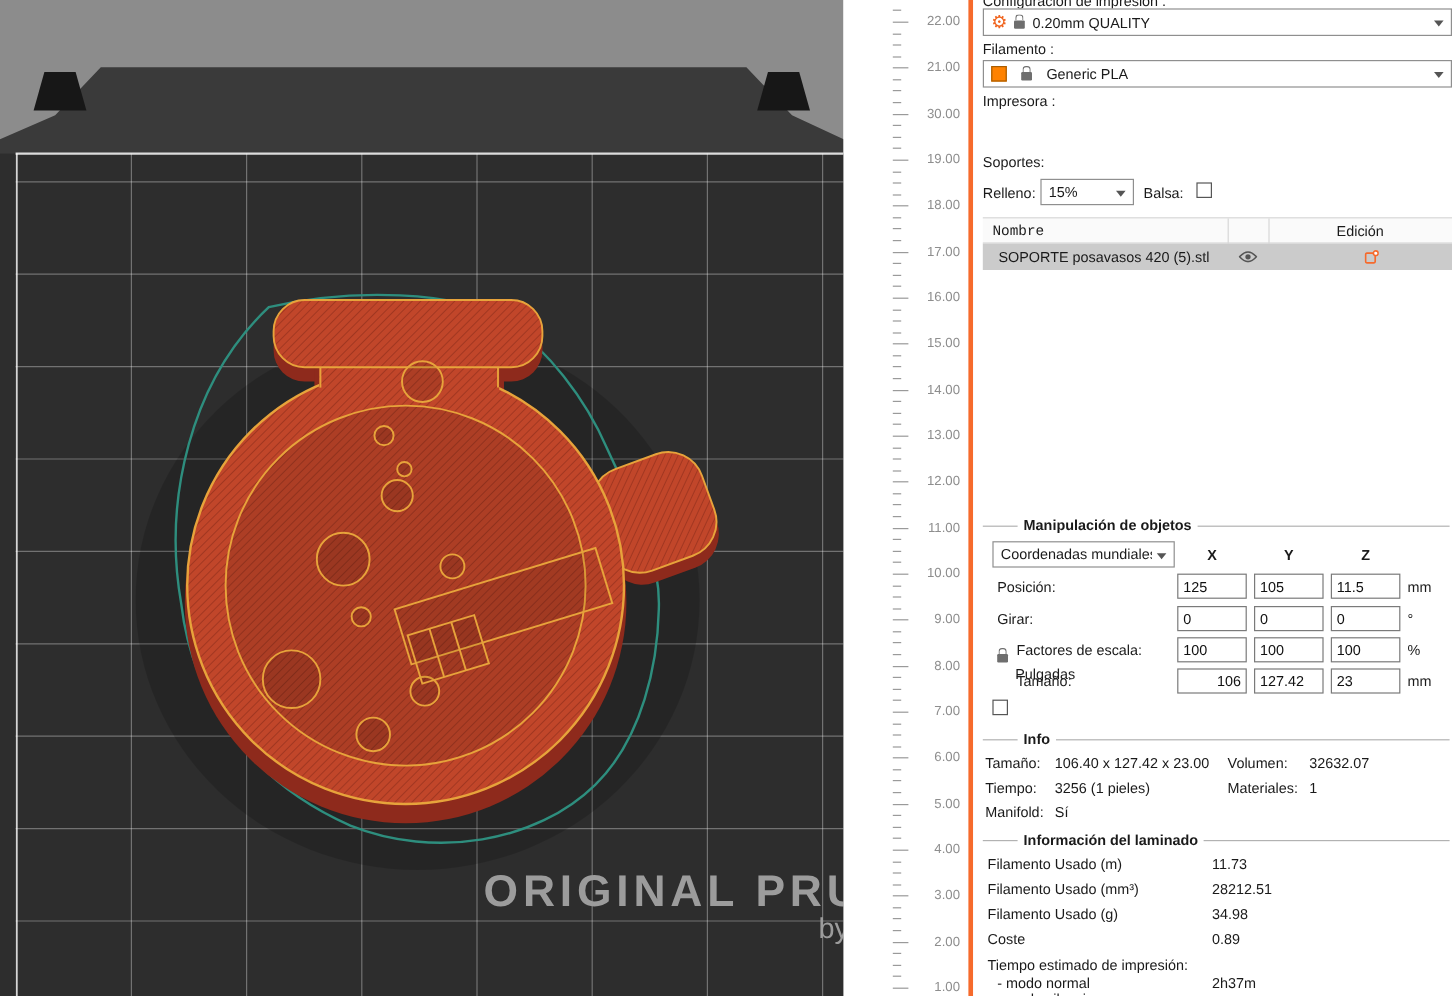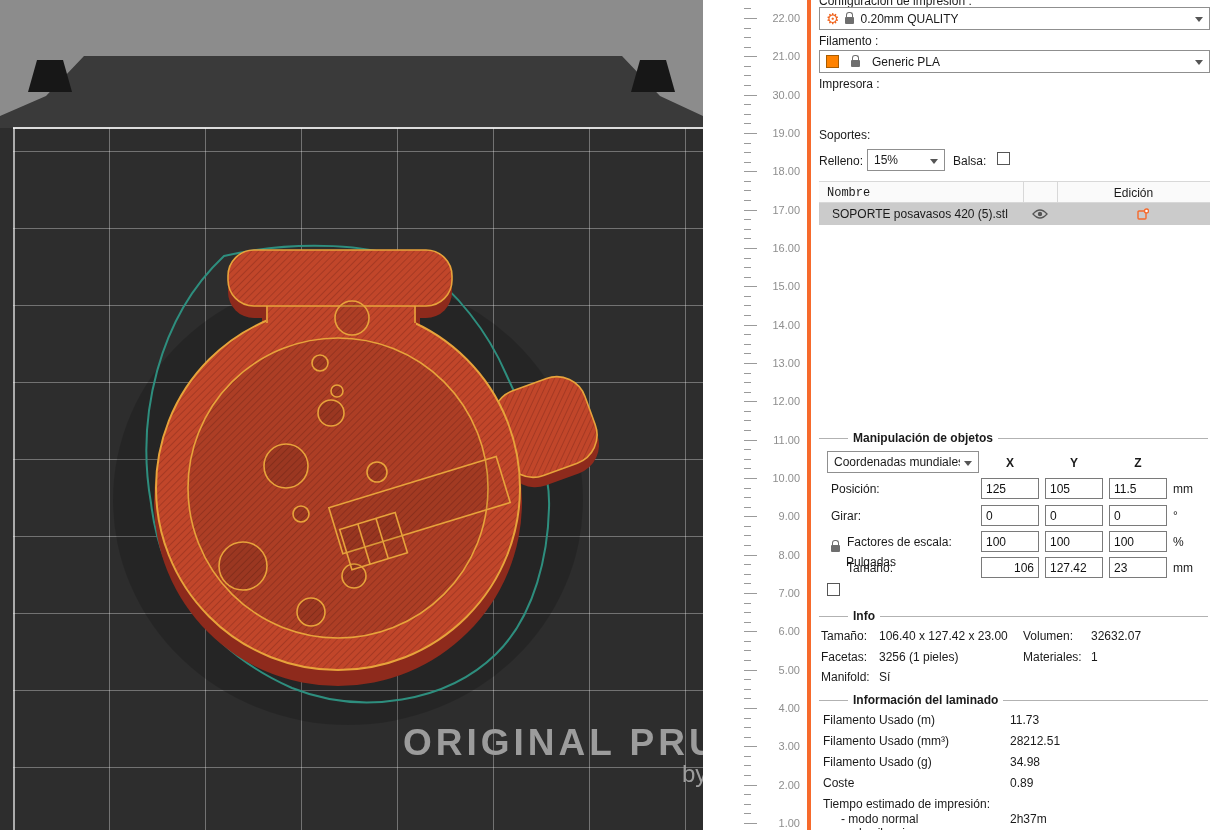--- a/index.html
+++ b/index.html
@@ -335,38 +335,38 @@
     <span class="checkbox" style="left:16px;top:583px;"></span>
     <div class="lbl" style="left:35px;top:555px;">Pulgadas</div>
 
     <div class="group-line" style="top:616px;">
       <span class="legend">Info</span>
     </div>
     <div class="lbl" style="left:10px;top:629px;">Tamaño:</div>
     <div class="lbl" style="left:68px;top:629px;">106.40 x 127.42 x 23.00</div>
     <div class="lbl" style="left:212px;top:629px;">Volumen:</div>
     <div class="lbl" style="left:280px;top:629px;">32632.07</div>
-    <div class="lbl" style="left:10px;top:650px;">Facetas:</div>
+    <div class="lbl" style="left:10px;top:650px;">Tiempo:</div>
     <div class="lbl" style="left:68px;top:650px;">3256 (1 pieles)</div>
     <div class="lbl" style="left:212px;top:650px;">Materiales:</div>
     <div class="lbl" style="left:280px;top:650px;">1</div>
     <div class="lbl" style="left:10px;top:670px;">Manifold:</div>
     <div class="lbl" style="left:68px;top:670px;">Sí</div>
 
     <div class="group-line" style="top:700px;">
       <span class="legend">Información del laminado</span>
     </div>
     <div class="lbl" style="left:12px;top:713px;">Filamento Usado (m)</div>
     <div class="lbl" style="left:199px;top:713px;">11.73</div>
     <div class="lbl" style="left:12px;top:734px;">Filamento Usado (mm³)</div>
     <div class="lbl" style="left:199px;top:734px;">28212.51</div>
     <div class="lbl" style="left:12px;top:755px;">Filamento Usado (g)</div>
     <div class="lbl" style="left:199px;top:755px;">34.98</div>
     <div class="lbl" style="left:12px;top:776px;">Coste</div>
     <div class="lbl" style="left:199px;top:776px;">0.89</div>
     <div class="lbl" style="left:12px;top:797px;">Tiempo estimado de impresión:</div>
-    <div class="lbl" style="left:30px;top:812px;">- modo normal</div>
+    <div class="lbl" style="left:20px;top:812px;">- modo normal</div>
     <div class="lbl" style="left:199px;top:812px;">2h37m</div>
     <div class="lbl" style="left:20px;top:826px;">- modo silencioso</div>
     <div class="lbl" style="left:199px;top:826px;"></div>
 
   </div>
 </div>
 
 </body></html>

